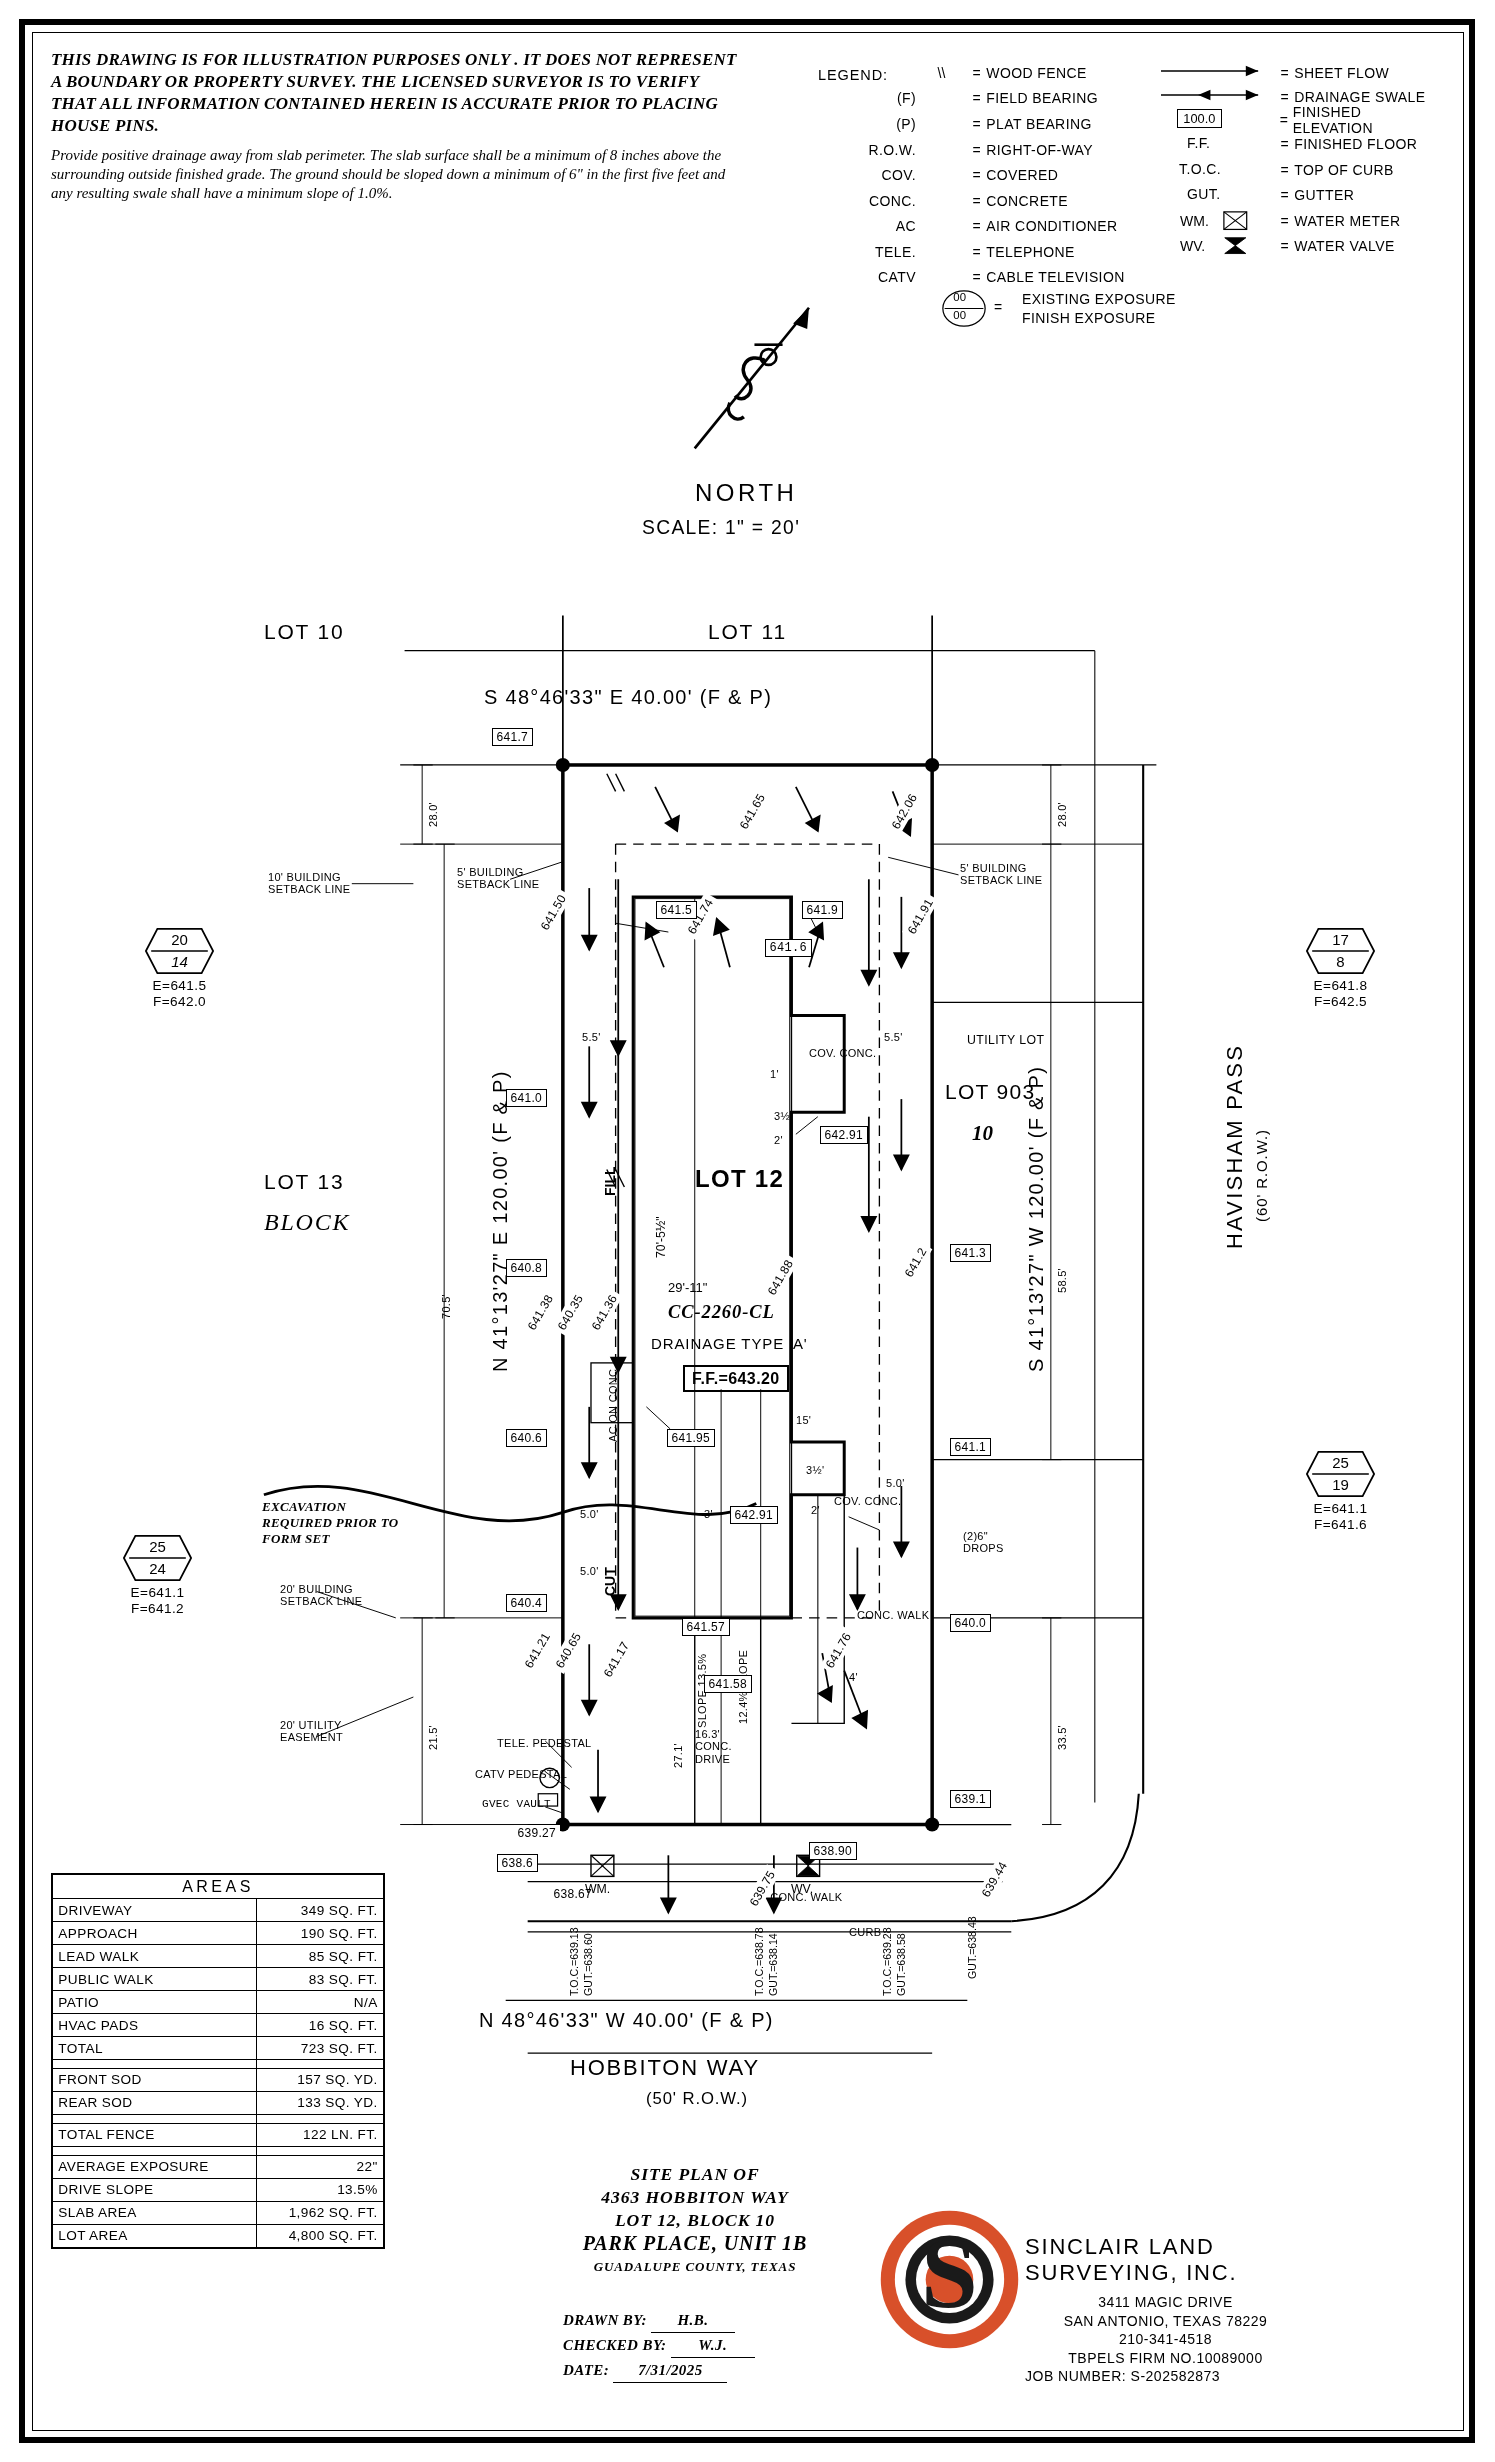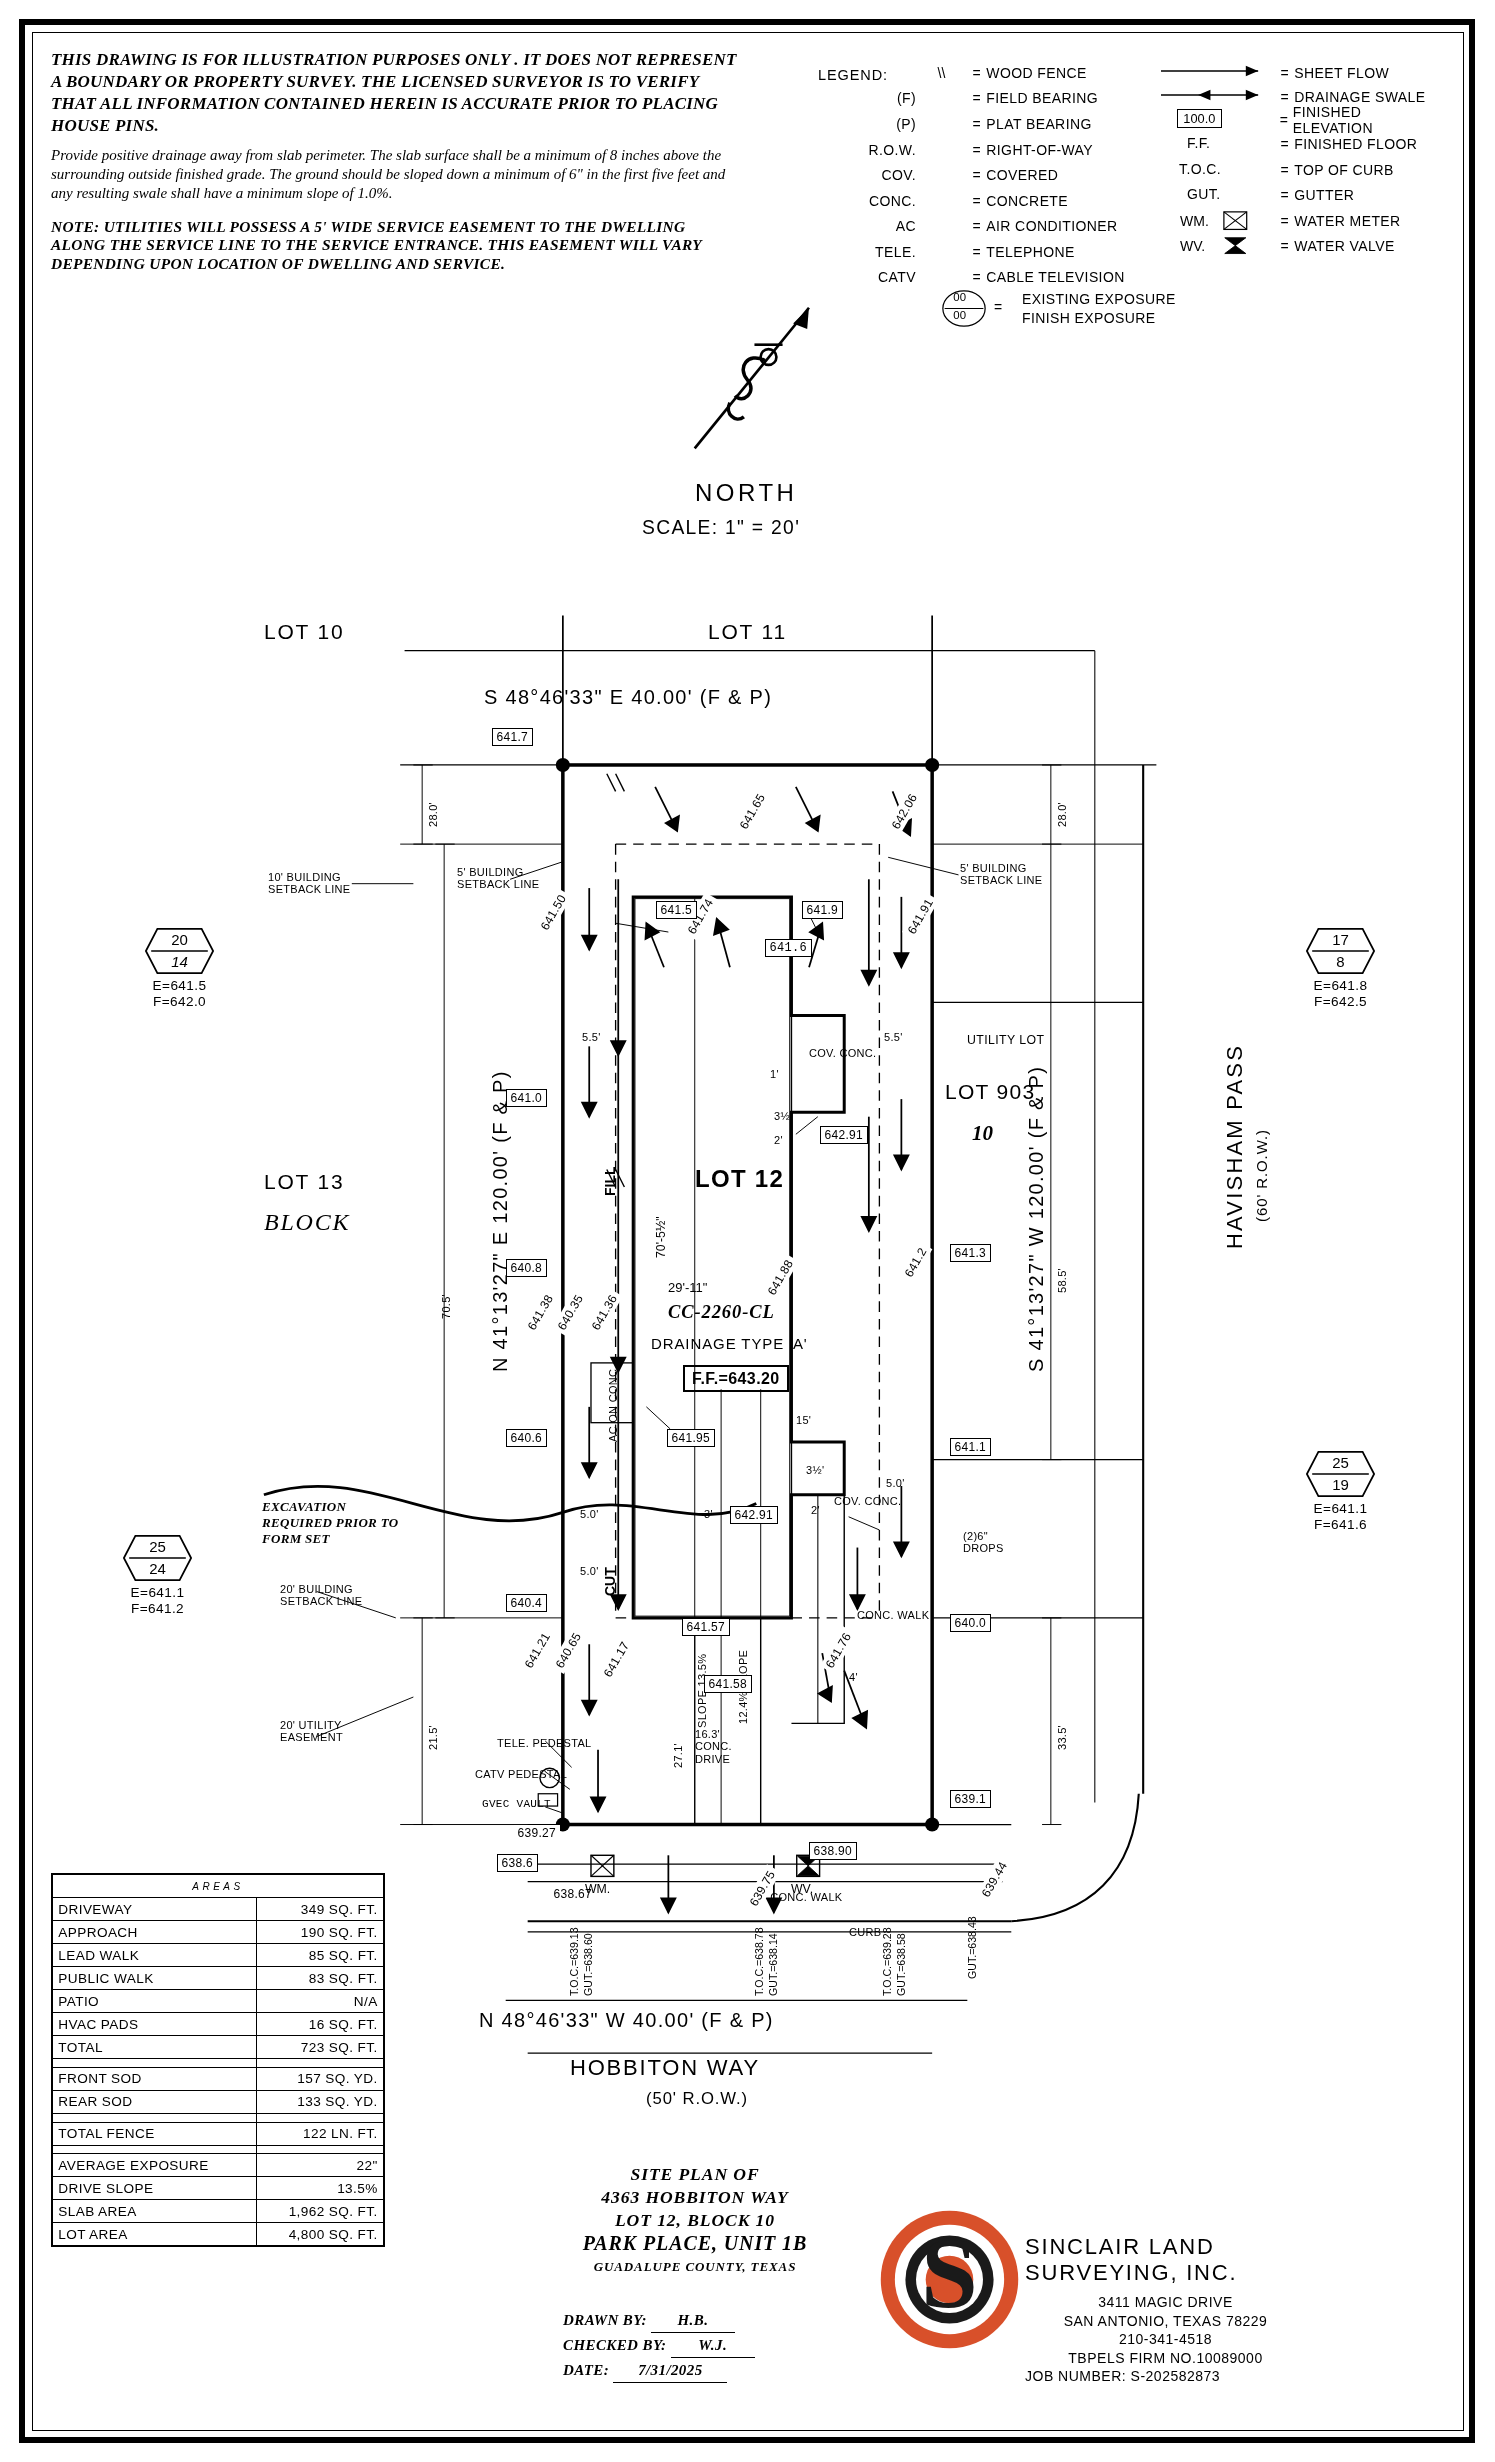--- a/index.html
+++ b/index.html
@@ -54,21 +54,21 @@
   .hexnum { position:absolute; width:69px; text-align:center; font-size:15px; }
   .hexef { margin-top:3.5px; font-size:13.6px; line-height:16.7px; letter-spacing:0.4px; }
 
   
   #areas { left:51px; top:1873px; width:334px; border:1.8px solid #000;
            border-collapse:collapse; font-size:13.6px; }
   #areas table { width:100%; border-collapse:collapse; }
   #areas td { border:0.9px solid #000; padding:2.6px 5.3px; height:23px;
               letter-spacing:0.4px; }
   #areas td.v { text-align:right; }
-  #areas td.hdr { text-align:center; letter-spacing:3.5px; font-size:10px;font-style:italic; }
+  #areas td.hdr { text-align:center; letter-spacing:3.5px; font-size:16px; }
   #areas tr.gap td { border-left:0.9px solid #000; border-right:0.9px solid #000;
                      border-top:none; border-bottom:none; height:8.8px; }
 
   
   #titleblock { left:528px; top:2163px; width:334px; text-align:center; }
   #titleblock .tline { font-family:"Liberation Serif", serif; font-weight:bold;
                        font-style:italic; font-size:17.6px; line-height:23px; letter-spacing:0.9px; }
   #drawn { left:563px; top:2308px; font-family:"Liberation Serif", serif;
            font-weight:bold; font-style:italic; font-size:15px; line-height:24px; letter-spacing:0.4px; }
   #drawn .ul { display:inline-block; min-width:84px; text-align:center;
@@ -84,21 +84,20 @@
 <body>
 
 <div id="sheet">
 
   <div id="border-outer" class="abs"></div>
   <div id="border-inner" class="abs"></div>
 
   <div id="notes" class="abs">
     <div class="n1">THIS DRAWING IS FOR ILLUSTRATION PURPOSES ONLY . IT DOES NOT REPRESENT A BOUNDARY OR PROPERTY SURVEY. THE LICENSED SURVEYOR IS TO VERIFY THAT ALL INFORMATION CONTAINED HEREIN IS ACCURATE PRIOR TO PLACING HOUSE PINS.</div>
     <div class="n2">Provide positive drainage away from slab perimeter. The slab surface shall be a minimum of 8 inches above the surrounding outside finished grade. The ground should be sloped down a minimum of 6" in the first five feet and any resulting swale shall have a minimum slope of 1.0%.</div>
-    <div class="n3">NOTE: UTILITIES WILL POSSESS A 5' WIDE SERVICE EASEMENT TO THE DWELLING ALONG THE SERVICE LINE TO THE SERVICE ENTRANCE. THIS EASEMENT WILL VARY DEPENDING UPON LOCATION OF DWELLING AND SERVICE.</div>
   </div>
 
   <div id="legend" class="abs">
     <div class="title">LEGEND:</div>
 
     <div class="lgrow" style="left:42px; top:0px;">
       <span class="lgkey"></span>
       <span class="lgsym">\\</span>
       <span class="lgeq">=</span>
       <span class="lgtxt">WOOD FENCE</span>

